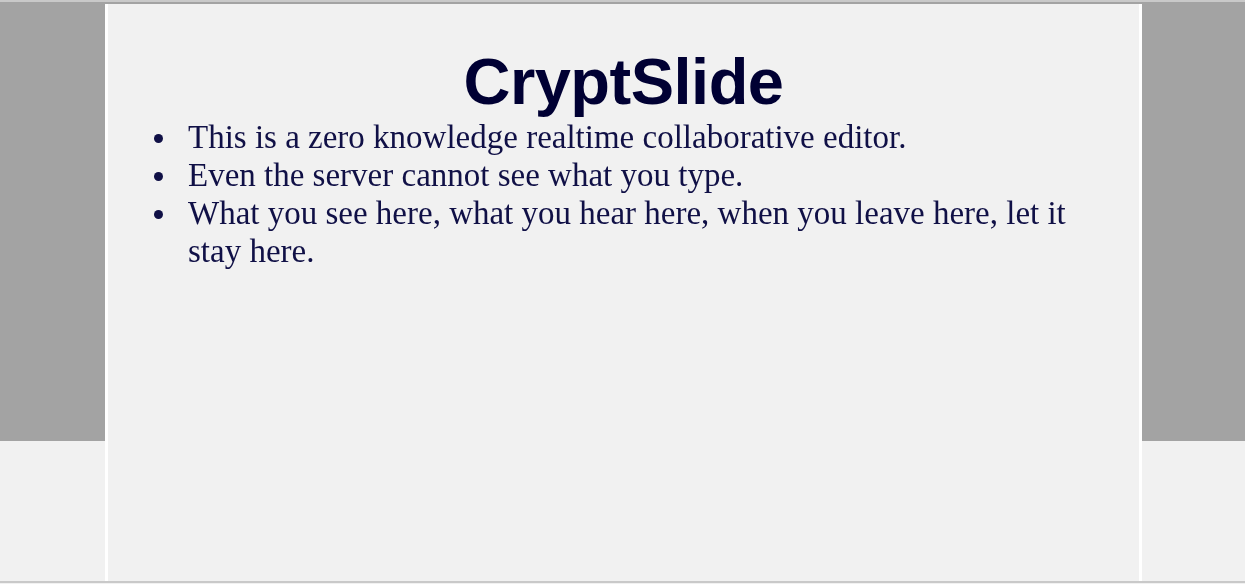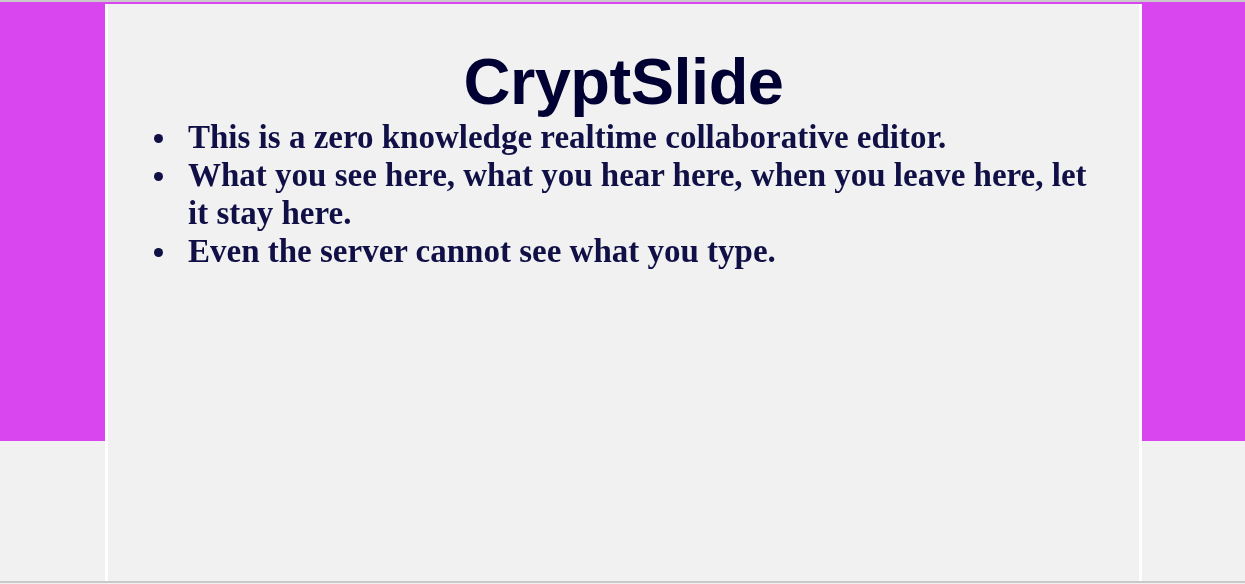--- a/index.html
+++ b/index.html
@@ -26,21 +26,21 @@
   .viewport-rule.top    { top: 0; }
   .viewport-rule.bottom { top: 581px; }
 
   
   .workspace {
     position: absolute;
     left: 0;
     top: 2px;
     width: 1245px;
     height: 439px;
-    background: #d946ef;
+    background: #a3a3a3;
   }
 
   
   .slide {
     position: absolute;
     left: 105px;
     top: 2px;
     width: 1037px;
     height: 577px;
     background: #f1f1f1;
@@ -64,21 +64,20 @@
     letter-spacing: -0.5px;
     color: #000033;
     white-space: nowrap;
   }
 
   .slide-body {
     position: absolute;
     left: 40px;
     top: 114px;
     width: 960px;
-    font-weight: bold;
   }
 
   .bullet-list {
     list-style: none;
     margin: 0;
     padding: 0;
   }
 
   .bullet-item {
     position: relative;
@@ -120,26 +119,26 @@
       <ul class="bullet-list">
 
         <li class="bullet-item">
           <span class="bullet-marker"></span>
           <span class="bullet-text">This is a zero knowledge realtime collaborative editor.</span>
         </li>
 
 
         <li class="bullet-item">
           <span class="bullet-marker"></span>
-          <span class="bullet-text">What you see here, what you hear here, when you leave here, let it stay here.</span>
+          <span class="bullet-text">Even the server cannot see what you type.</span>
         </li>
 
         <li class="bullet-item">
           <span class="bullet-marker"></span>
-          <span class="bullet-text">Even the server cannot see what you type.</span>
+          <span class="bullet-text">What you see here, what you hear here, when you leave here, let it stay here.</span>
         </li>
 
       </ul>
     </div>
 
   </div>
 </div>
 
 <div class="viewport-rule bottom"></div>
 

